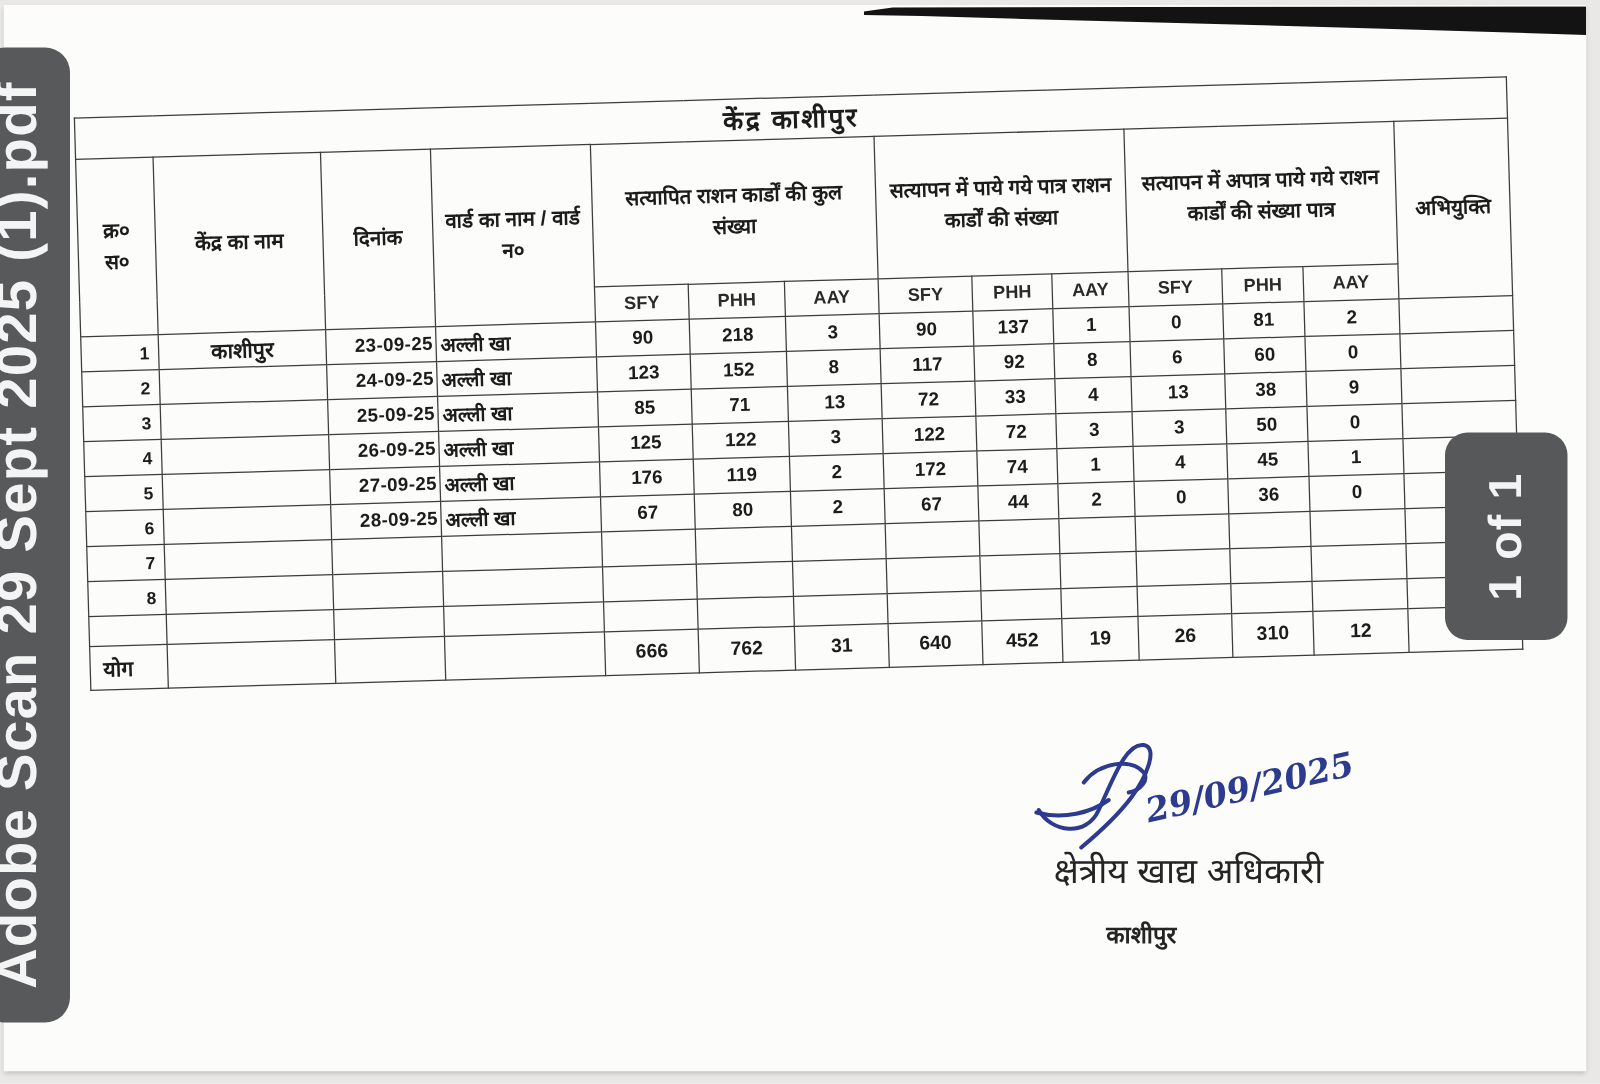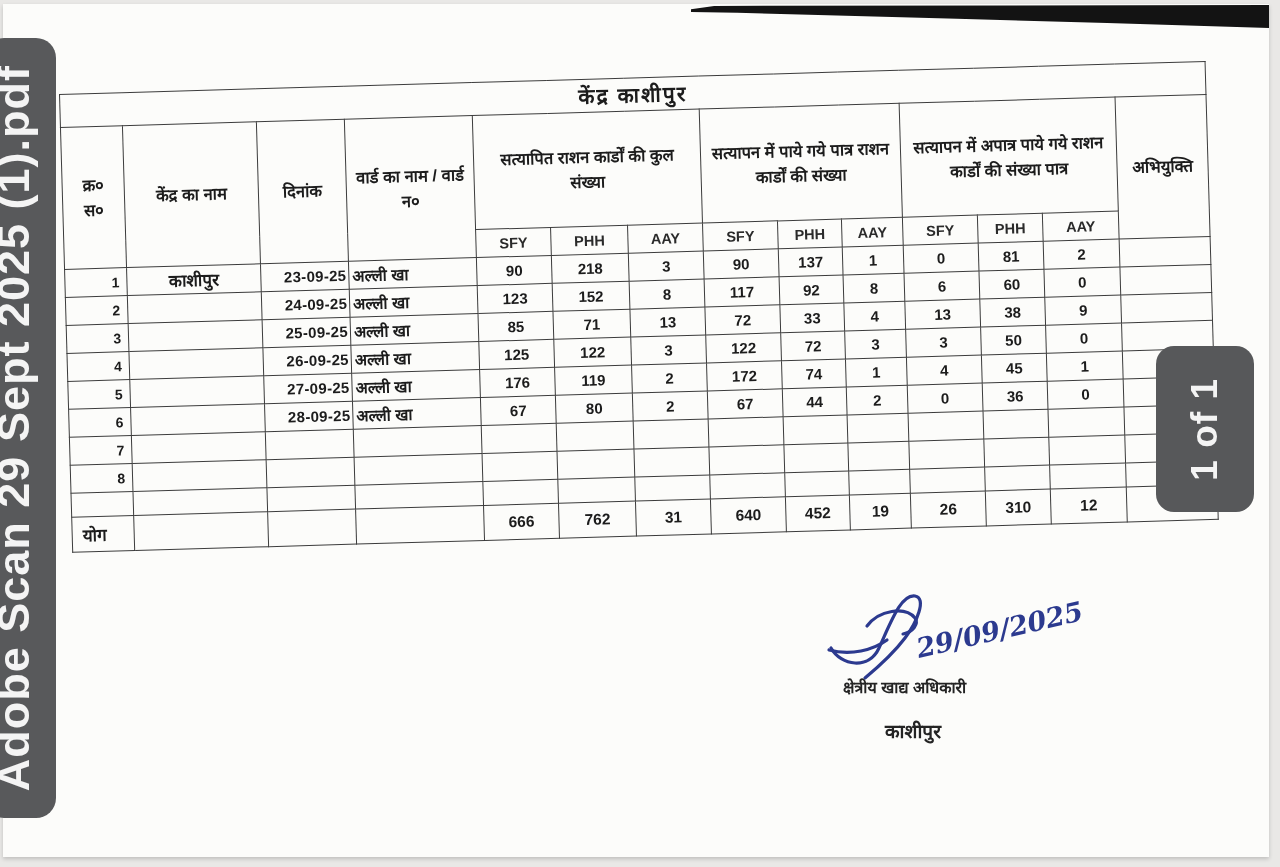--- a/index.html
+++ b/index.html
@@ -81,22 +81,22 @@
   tr.total-row td.c-num { text-align: center; }
 
   
   .sign-block {
     position: absolute;
     left: 818px; top: 582px;
     width: 280px;
   }
   .sign-svg { display: block; }
   .designation {
-    font-size: 16px;
-    font-weight: 700;
+    font-size: 28px;
+    font-weight: 400;
     color: #242424;
     margin-top: -6px;
     padding-left: 22px;
     white-space: nowrap;
   }
   .place {
     font-size: 19px;
     font-weight: 700;
     color: #242424;
     margin-top: 20px;

